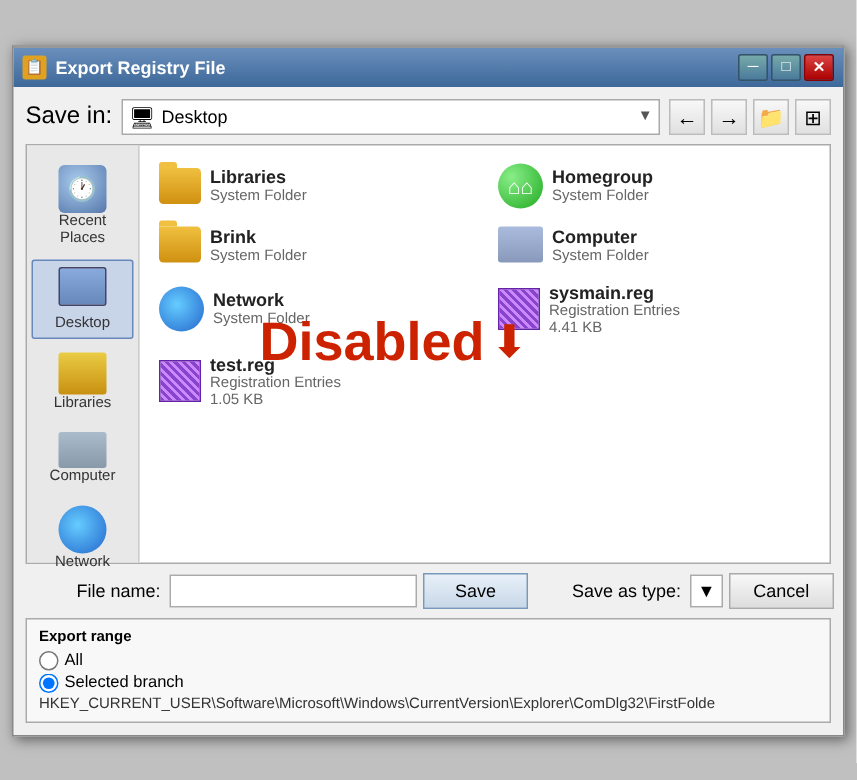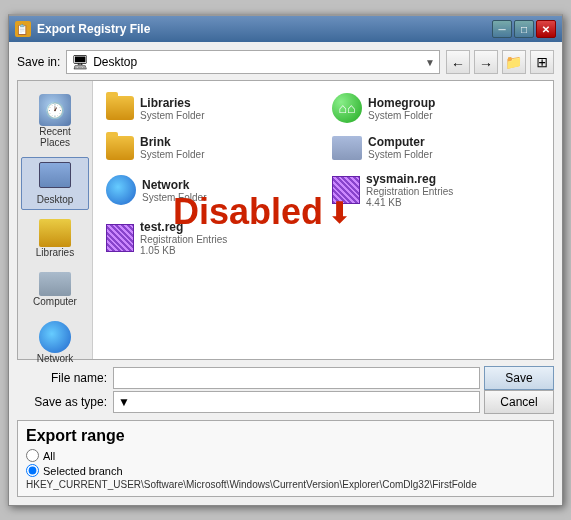--- a/index.html
+++ b/index.html
@@ -71,21 +71,21 @@
     .content {
       padding: 8px;
     }
     .save-in-row {
       display: flex;
       align-items: center;
       gap: 6px;
       margin-bottom: 6px;
     }
     .save-in-label {
-      font-size: 12px;
+      font-size: 16px;
       white-space: nowrap;
     }
     .save-in-combo {
       display: flex;
       align-items: center;
       flex: 1;
       border: 1px solid #aaa;
       background: white;
       padding: 2px 4px;
       height: 24px;
@@ -181,22 +181,22 @@
       font-weight: bold;
       color: #222;
     }
     .file-item .file-type {
       font-size: 10px;
       color: #666;
     }
     .bottom-fields {
       margin-top: 6px;
       display: flex;
-      flex-direction: column;
-      gap: 0;
+      flex-direction: row;
+      gap: 12px;
     }
     .field-row {
       display: flex;
       align-items: center;
       gap: 6px;
     }
     .field-label {
       width: 90px;
       text-align: right;
       font-size: 12px;
@@ -235,21 +235,21 @@
       border: 1px solid #7799bb;
       background: linear-gradient(to bottom, #e8f0f8, #c8d8e8);
     }
     .export-range {
       margin-top: 6px;
       border: 1px solid #aaa;
       padding: 6px 8px;
       background: #f8f8f8;
     }
     .export-range-title {
-      font-size: 16px;
+      font-size: 10px;
       font-weight: bold;
       margin-bottom: 4px;
     }
     .radio-row {
       display: flex;
       align-items: center;
       gap: 4px;
       margin-bottom: 2px;
     }
     .radio-row label {

